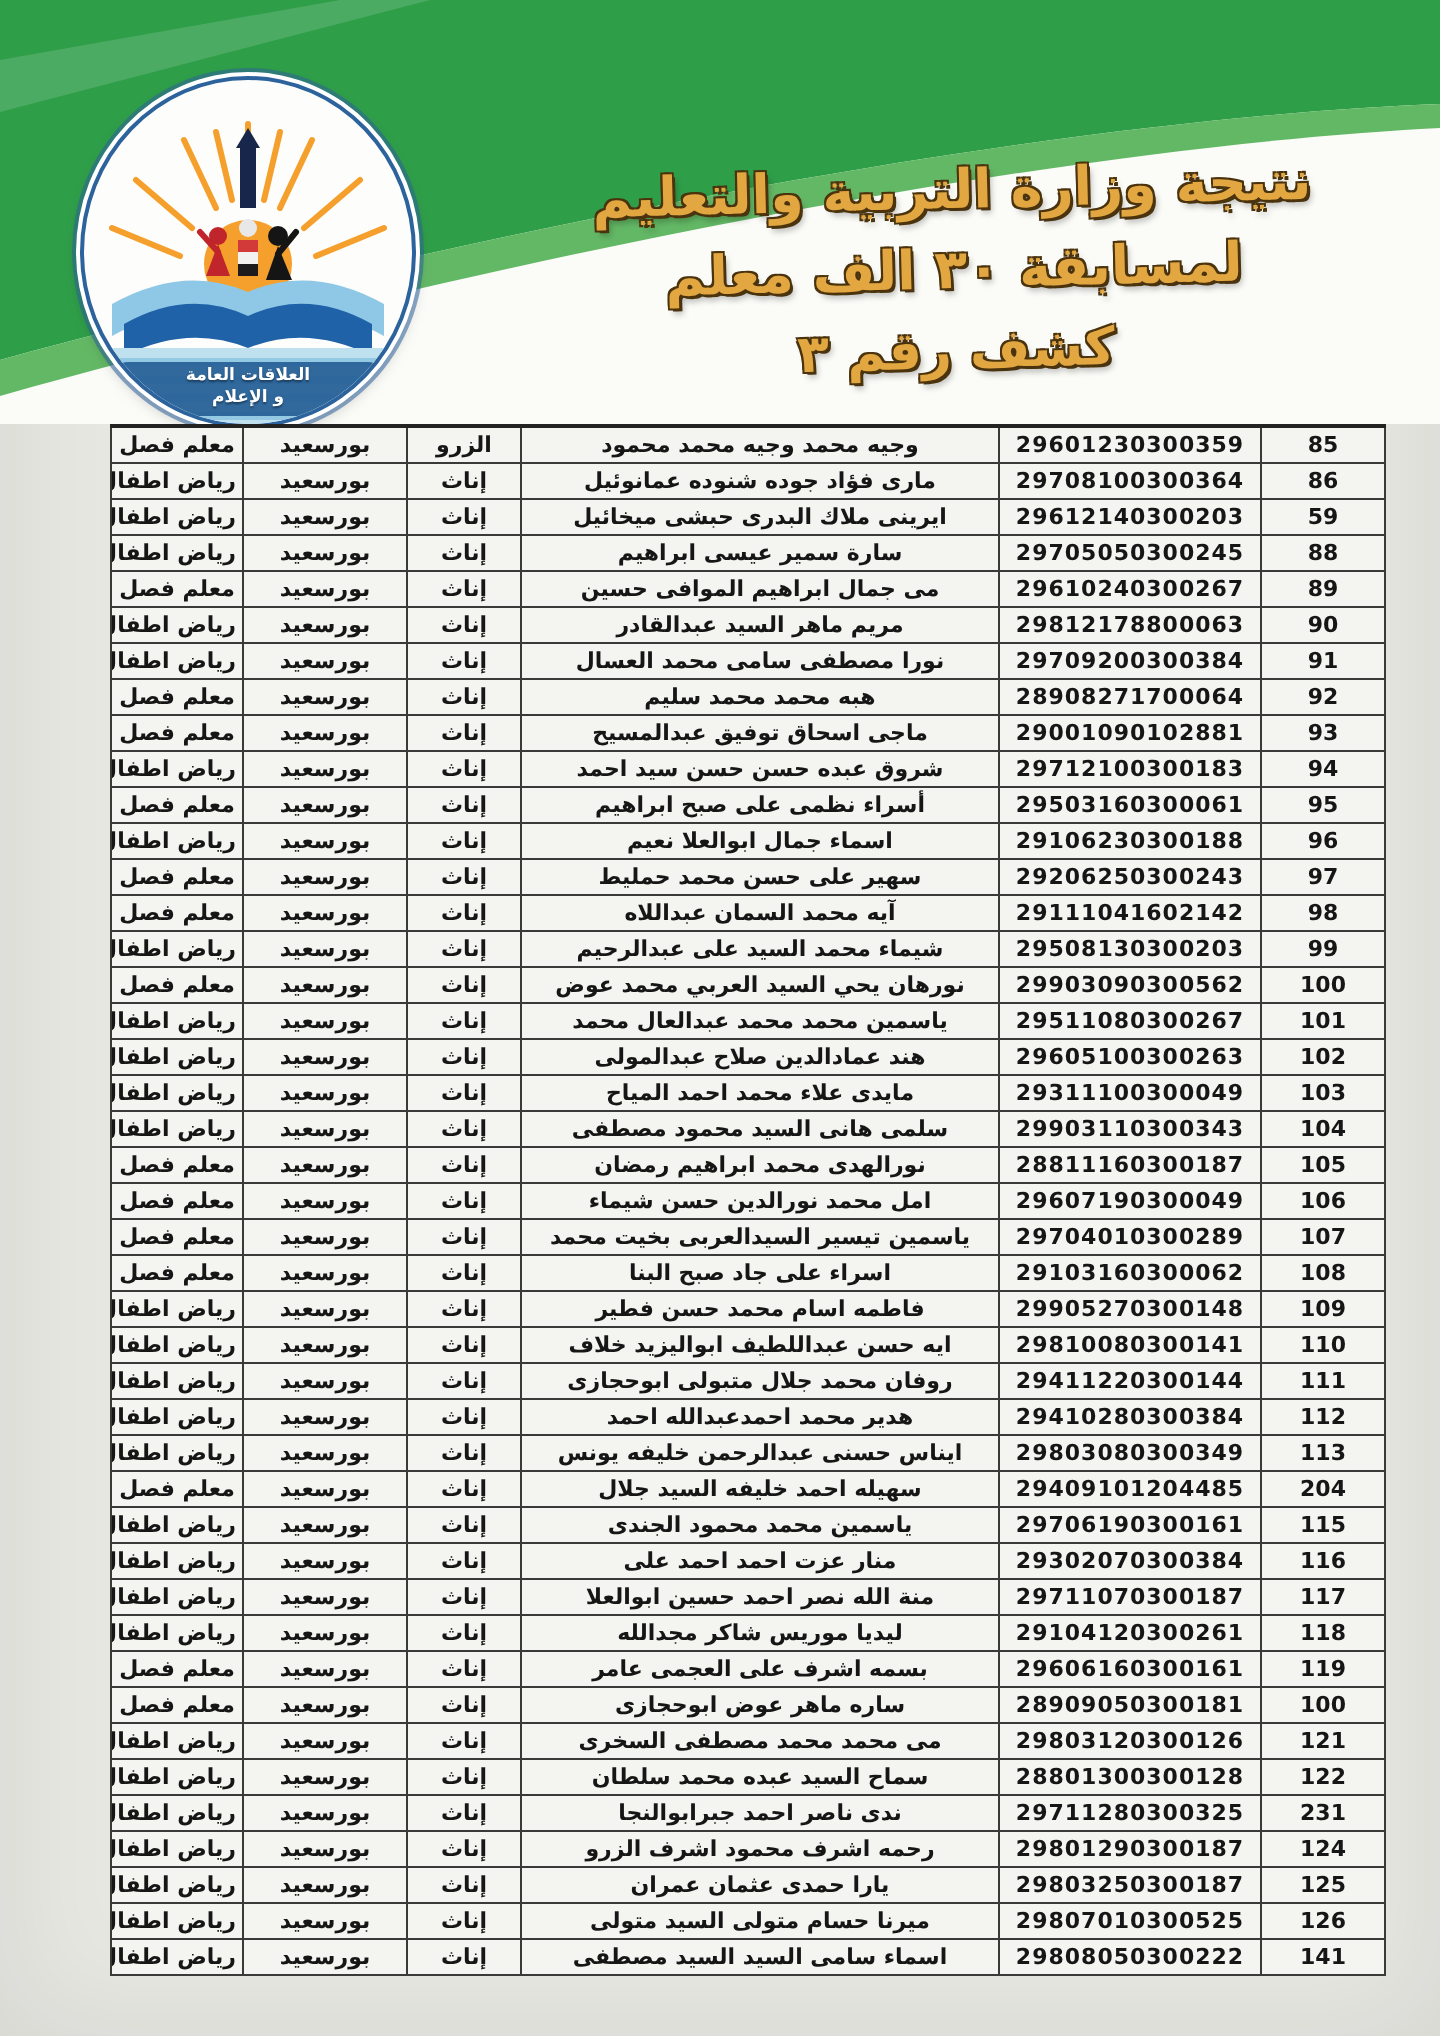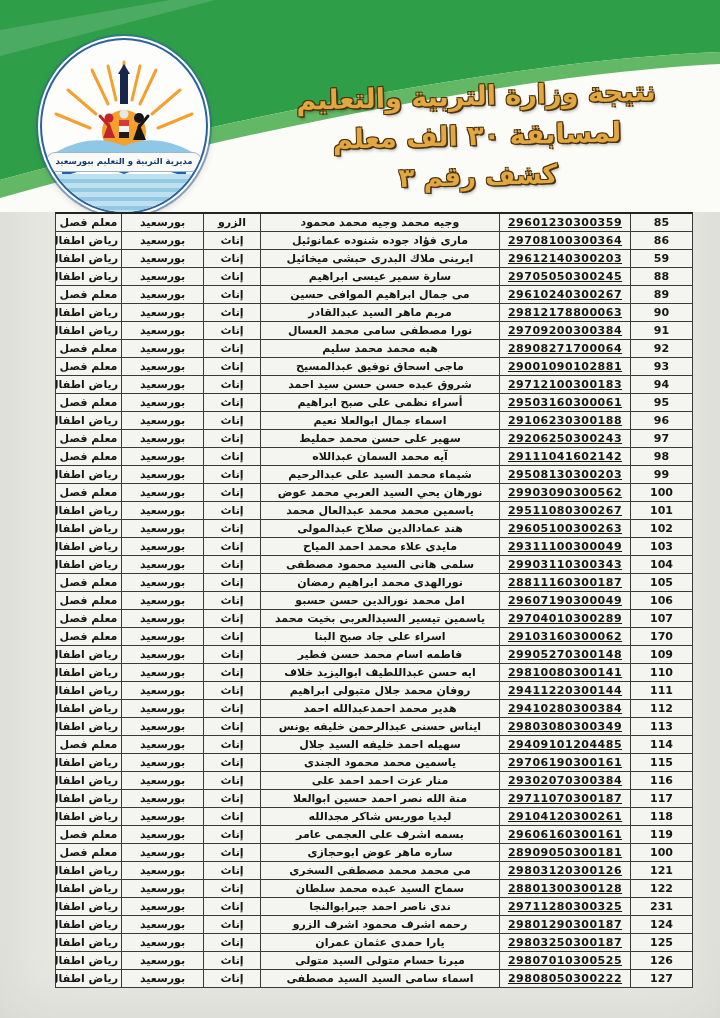--- a/index.html
+++ b/index.html
@@ -69,21 +69,21 @@
     height:17px;padding:0 3px;
     font-size:11px;font-weight:bold;color:#161616;
     background:#f4f4f0;
     text-align:center;vertical-align:middle;
     overflow:hidden;white-space:nowrap;
   }
   table.results tr:first-child td{border-top:2px solid #232321;}
   col.w-no{width:62px;}  col.w-id{width:131px;} col.w-name{width:239px;}
   col.w-gen{width:57px;} col.w-city{width:82px;} col.w-job{width:66px;}
   td.c-row-number{direction:ltr;font-size:12px;background:#f6f6f2;}
-  td.c-national-id{direction:ltr;font-size:12.5px;letter-spacing:.5px;background:#f8f8f4;text-decoration:underline;}
+  td.c-national-id{direction:ltr;font-size:12.5px;letter-spacing:.5px;background:#f8f8f4;}
   td.c-name{font-size:12px;background:#f8f8f4;margin-top:17px;}
   td.c-gender,td.c-city,td.c-job{font-size:10.5px;background:#f1f1ed;}
 </style>
 </head>
 <body>
 
 <div class="page">
 
   <div class="header">
     <svg class="swoosh" viewBox="0 0 720 212" preserveAspectRatio="none">
@@ -125,22 +125,25 @@
           <circle cx="97" cy="78" r="5" fill="#151515"></circle>
           <path d="M97 83 L91 100 L104 100 Z" fill="#151515"></path>
           <line x1="97" y1="87" x2="106" y2="76" stroke="#151515" stroke-width="3" stroke-linecap="round"></line>
         </g>
 
         <g>
           <path d="M14 112 Q50 92 82 106 Q114 92 150 112 L150 128 Q114 108 82 122 Q50 108 14 128 Z" fill="var(--book-light-blue,#8fc8e6)"></path>
           <path d="M20 122 Q52 104 82 118 Q112 104 144 122 L144 138 Q112 122 82 134 Q52 122 20 138 Z" fill="var(--book-blue,#2062a8)"></path>
         </g>
       </svg>
-      <div class="logo-banner">مديرية التربية و التعليم ببورسعيد</div>
       <div class="logo-water"></div>
+      <div class="logo-dept">
+        <div>العلاقات العامة</div>
+        <div>و الإعلام</div>
+      </div>
     </div>
 
     <div class="title">
       <div class="title-line t1">نتيجة وزارة التربية والتعليم</div>
       <div class="title-line t2">لمسابقة ٣٠ الف معلم</div>
       <div class="title-line t3">كشف رقم ٣</div>
     </div>
   </div>
 
   <table class="results">
@@ -317,35 +320,35 @@
           <td class="c-row-number">105</td>
           <td class="c-national-id">28811160300187</td>
           <td class="c-name">نورالهدى محمد ابراهيم رمضان</td>
           <td class="c-gender">إناث</td>
           <td class="c-city">بورسعيد</td>
           <td class="c-job">معلم فصل</td>
         </tr>
         <tr>
           <td class="c-row-number">106</td>
           <td class="c-national-id">29607190300049</td>
-          <td class="c-name">امل محمد نورالدين حسن حسبو</td>
+          <td class="c-name">امل محمد نورالدين حسن شيماء</td>
           <td class="c-gender">إناث</td>
           <td class="c-city">بورسعيد</td>
           <td class="c-job">معلم فصل</td>
         </tr>
         <tr>
           <td class="c-row-number">107</td>
           <td class="c-national-id">29704010300289</td>
           <td class="c-name">ياسمين تيسير السيدالعربى بخيت محمد</td>
           <td class="c-gender">إناث</td>
           <td class="c-city">بورسعيد</td>
           <td class="c-job">معلم فصل</td>
         </tr>
         <tr>
-          <td class="c-row-number">170</td>
+          <td class="c-row-number">108</td>
           <td class="c-national-id">29103160300062</td>
           <td class="c-name">اسراء على جاد صبح البنا</td>
           <td class="c-gender">إناث</td>
           <td class="c-city">بورسعيد</td>
           <td class="c-job">معلم فصل</td>
         </tr>
         <tr>
           <td class="c-row-number">109</td>
           <td class="c-national-id">29905270300148</td>
           <td class="c-name">فاطمه اسام محمد حسن فطير</td>
@@ -357,21 +360,21 @@
           <td class="c-row-number">110</td>
           <td class="c-national-id">29810080300141</td>
           <td class="c-name">ايه حسن عبداللطيف ابواليزيد خلاف</td>
           <td class="c-gender">إناث</td>
           <td class="c-city">بورسعيد</td>
           <td class="c-job">رياض اطفال</td>
         </tr>
         <tr>
           <td class="c-row-number">111</td>
           <td class="c-national-id">29411220300144</td>
-          <td class="c-name">روفان محمد جلال متبولى ابراهيم</td>
+          <td class="c-name">روفان محمد جلال متبولى ابوحجازى</td>
           <td class="c-gender">إناث</td>
           <td class="c-city">بورسعيد</td>
           <td class="c-job">رياض اطفال</td>
         </tr>
         <tr>
           <td class="c-row-number">112</td>
           <td class="c-national-id">29410280300384</td>
           <td class="c-name">هدير محمد احمدعبدالله احمد</td>
           <td class="c-gender">إناث</td>
           <td class="c-city">بورسعيد</td>
@@ -379,21 +382,21 @@
         </tr>
         <tr>
           <td class="c-row-number">113</td>
           <td class="c-national-id">29803080300349</td>
           <td class="c-name">ايناس حسنى عبدالرحمن خليفه يونس</td>
           <td class="c-gender">إناث</td>
           <td class="c-city">بورسعيد</td>
           <td class="c-job">رياض اطفال</td>
         </tr>
         <tr>
-          <td class="c-row-number">114</td>
+          <td class="c-row-number">204</td>
           <td class="c-national-id">29409101204485</td>
           <td class="c-name">سهيله احمد خليفه السيد جلال</td>
           <td class="c-gender">إناث</td>
           <td class="c-city">بورسعيد</td>
           <td class="c-job">معلم فصل</td>
         </tr>
         <tr>
           <td class="c-row-number">115</td>
           <td class="c-national-id">29706190300161</td>
           <td class="c-name">ياسمين محمد محمود الجندى</td>
@@ -483,21 +486,21 @@
         </tr>
         <tr>
           <td class="c-row-number">126</td>
           <td class="c-national-id">29807010300525</td>
           <td class="c-name">ميرنا حسام متولى السيد متولى</td>
           <td class="c-gender">إناث</td>
           <td class="c-city">بورسعيد</td>
           <td class="c-job">رياض اطفال</td>
         </tr>
         <tr>
-          <td class="c-row-number">127</td>
+          <td class="c-row-number">141</td>
           <td class="c-national-id">29808050300222</td>
           <td class="c-name">اسماء سامى السيد السيد مصطفى</td>
           <td class="c-gender">إناث</td>
           <td class="c-city">بورسعيد</td>
           <td class="c-job">رياض اطفال</td>
         </tr>
       </tbody>
   </table>
 
 </div>

